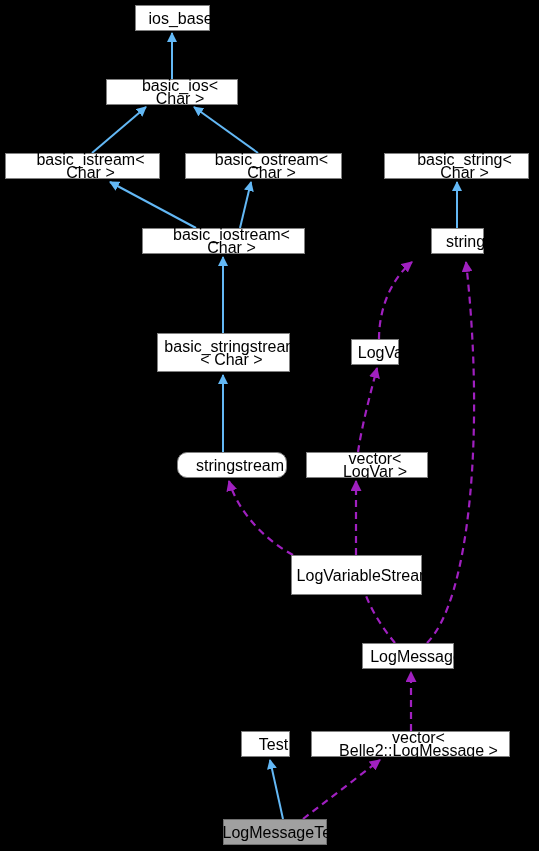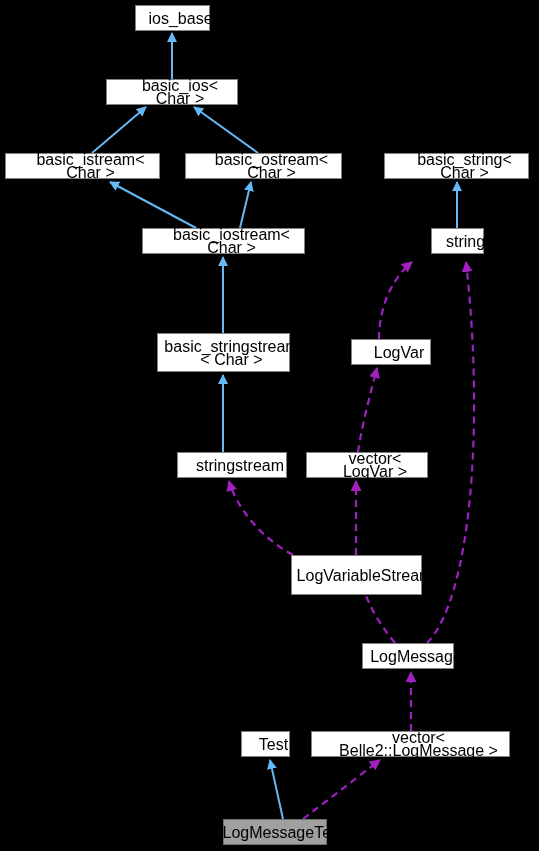--- a/index.html
+++ b/index.html
@@ -81,22 +81,22 @@
   <div id="node-layer">
       <div class="node" style="left: 135px; top: 5px; width: 75px; height: 26px;"><span class="node-label">ios_base</span></div>
       <div class="node" style="left: 106px; top: 79px; width: 132px; height: 26px;"><span class="node-label">basic_ios&lt; Char &gt;</span></div>
       <div class="node" style="left: 5px; top: 153px; width: 155px; height: 26px;"><span class="node-label">basic_istream&lt; Char &gt;</span></div>
       <div class="node" style="left: 185px; top: 153px; width: 157px; height: 26px;"><span class="node-label">basic_ostream&lt; Char &gt;</span></div>
       <div class="node" style="left: 384px; top: 153px; width: 145px; height: 26px; justify-content: center;"><span class="node-label">basic_string&lt; Char &gt;</span></div>
       <div class="node" style="left: 142px; top: 228px; width: 163px; height: 26px;"><span class="node-label">basic_iostream&lt; Char &gt;</span></div>
       <div class="node" style="left: 431px; top: 228px; width: 53px; height: 26px;"><span class="node-label">string</span></div>
       <div class="node" style="left: 157px; top: 333px; width: 133px; height: 39px;"><span class="node-label">basic_stringstream
 &lt; Char &gt;</span></div>
-      <div class="node" style="left: 351px; top: 339px; width: 80px; height: 26px;"><span class="node-label">LogVar</span></div>
-      <div class="node" style="left: 177px; top: 452px; width: 110px; height: 26px;"><span class="node-label">stringstream</span></div>
+      <div class="node" style="left: 351px; top: 339px; width: 48px; height: 26px;"><span class="node-label">LogVar</span></div>
+      <div class="node" style="left: 177px; top: 452px; width: 110px; height: 26px; border-radius: 10px;"><span class="node-label">stringstream</span></div>
       <div class="node" style="left: 306px; top: 452px; width: 122px; height: 26px;"><span class="node-label">vector&lt; LogVar &gt;</span></div>
       <div class="node" style="left: 291px; top: 555px; width: 131px; height: 40px;"><span class="node-label">LogVariableStream</span></div>
       <div class="node" style="left: 362px; top: 643px; width: 92px; height: 26px;"><span class="node-label">LogMessage</span></div>
       <div class="node" style="left: 241px; top: 731px; width: 49px; height: 26px;"><span class="node-label">Test</span></div>
       <div class="node" style="left: 311px; top: 731px; width: 199px; height: 26px;"><span class="node-label">vector&lt; Belle2::LogMessage &gt;</span></div>
       <div class="node highlight" style="left: 223px; top: 819px; width: 104px; height: 26px;"><span class="node-label">LogMessageTest</span></div>
     </div>
 </div>
 
 </body></html>

